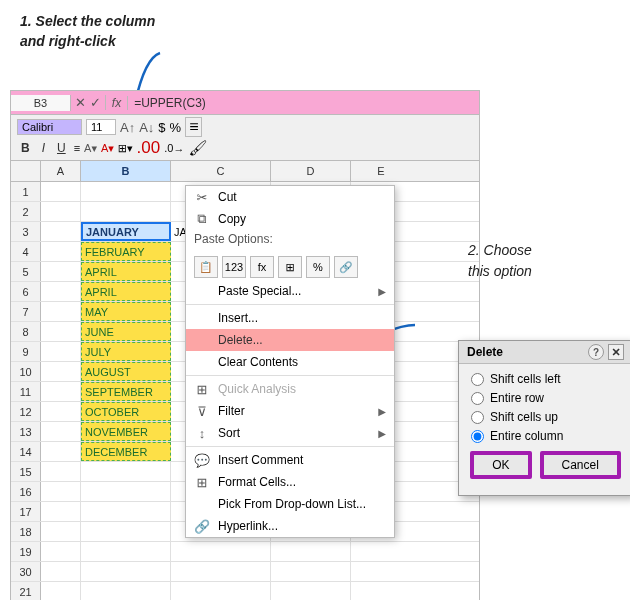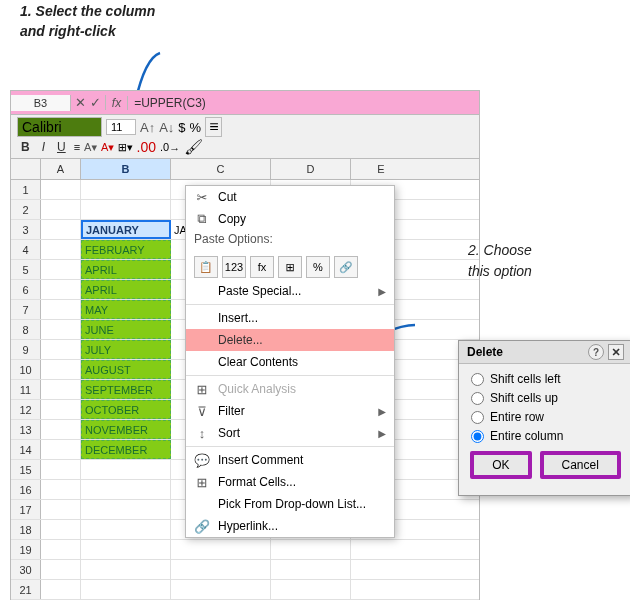--- a/index.html
+++ b/index.html
@@ -9,21 +9,21 @@
       background: #fff;
       width: 630px;
       height: 600px;
       overflow: hidden;
       position: relative;
     }
 
     
     .instruction {
       position: absolute;
-      top: 2px;
+      top: 12px;
       left: 20px;
       font-style: italic;
       font-size: 14px;
       color: #222;
       line-height: 1.4;
     }
     .instruction span { font-weight: bold; }
 
     
     .spreadsheet {
@@ -91,25 +91,25 @@
       gap: 4px;
       font-size: 11px;
     }
     .ribbon-row2 {
       display: flex;
       align-items: center;
       gap: 4px;
       font-size: 12px;
     }
     .ribbon-font-name {
-      background: #4d7c0f;
+      background: #c4b5fd;
       border: 1px solid #bbb;
       padding: 1px 4px;
-      font-size: 14px;
-      width: 85px;
+      font-size: 11px;
+      width: 65px;
     }
     .ribbon-font-size {
       background: #fff;
       border: 1px solid #bbb;
       padding: 1px 4px;
       font-size: 11px;
       width: 30px;
     }
     .ribbon-btn {
       padding: 1px 4px;
@@ -185,21 +185,21 @@
     .cell-D { width: 80px; min-width: 80px; justify-content: flex-end; }
     .cell-E { width: 60px; min-width: 60px; border-right: none; }
 
     .cell-selected {
       background: #cce5ff;
       border: 2px solid #1a73e8 !important;
       font-weight: bold;
       color: #1a3c6e;
     }
     .cell-b-colored {
-      background: #84cc16;
+      background: #fde047;
       color: #1a6e2e;
       font-weight: normal;
       border: 1px dashed #4caf50 !important;
     }
     .row-header-selected {
       background: #cce5ff;
       font-weight: bold;
       color: #1a3c6e;
     }
 
@@ -410,21 +410,21 @@
       <span style="font-size:16px; cursor:pointer; border:1px solid #bbb; padding:0 3px;">≡</span>
     </div>
     <div class="ribbon-row2">
       <span class="ribbon-btn bold">B</span>
       <span class="ribbon-btn italic">I</span>
       <span class="ribbon-btn underline">U</span>
       <span style="font-size:11px; cursor:pointer;">≡</span>
       <span style="color:#555; font-size:11px; cursor:pointer;">A▾</span>
       <span style="color:#c00; font-size:11px; cursor:pointer;">A▾</span>
       <span style="font-size:11px; cursor:pointer;">⊞▾</span>
-      <span style="font-size:14px; color:#c00;">.00</span>
+      <span style="font-size:17px; color:#c00;">.00</span>
       <span style="font-size:11px;">.0→</span>
       <span style="font-size:15px; cursor:pointer;">🖌</span>
     </div>
   </div>
 
   <div class="grid-container">
 
     <div class="grid-header-row">
       <div class="corner-cell"></div>
       <div class="col-header col-A">A</div>
@@ -718,25 +718,25 @@
       <div class="dialog-close-btn">✕</div>
     </div>
   </div>
   <div class="dialog-body">
     <label class="radio-option">
       <input type="radio" name="delete-opt" style="">
       <span>Shift cells left</span>
     </label>
     <label class="radio-option">
       <input type="radio" name="delete-opt" style="">
-      <span>Shift cells up</span>
+      <span>Entire row</span>
     </label>
     <label class="radio-option">
       <input type="radio" name="delete-opt" style="">
-      <span>Entire row</span>
+      <span>Shift cells up</span>
     </label>
     <label class="radio-option">
       <input type="radio" name="delete-opt" checked="" style="">
       <span>Entire column</span>
     </label>
     <div class="dialog-buttons">
       <button class="dialog-btn">OK</button>
       <button class="dialog-btn">Cancel</button>
     </div>
   </div>

